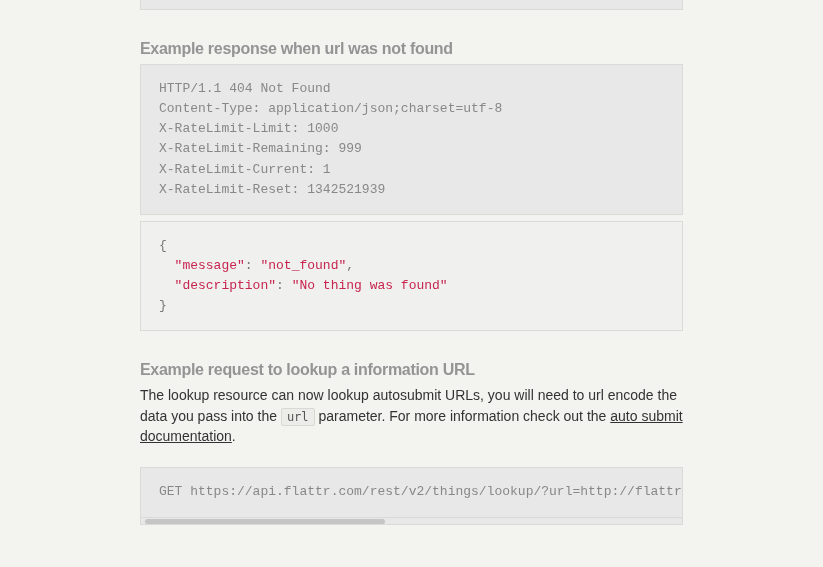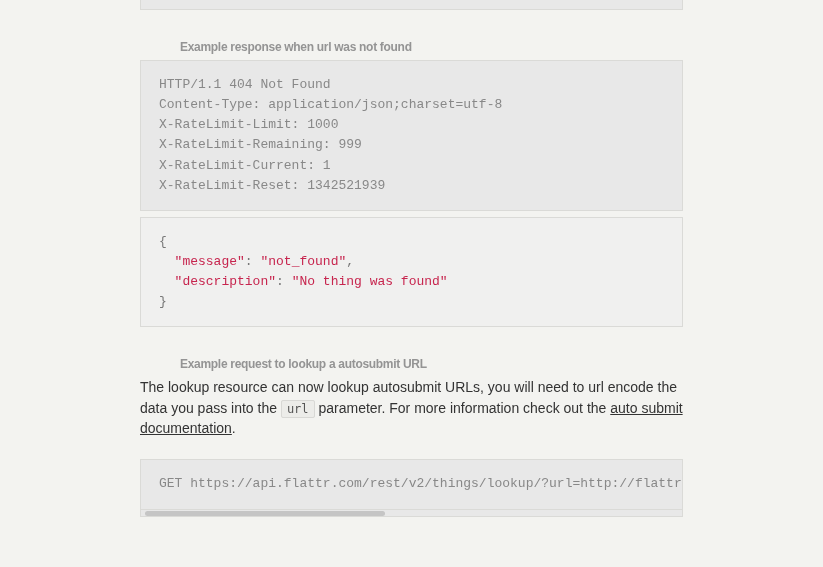--- a/index.html
+++ b/index.html
@@ -5,27 +5,26 @@
   * { box-sizing: border-box; margin: 0; padding: 0; }
   body {
     font-family: "Helvetica Neue", Helvetica, Arial, sans-serif;
     background: #f3f3f0;
     padding: 0 140px 0 140px;
     font-size: 14px;
     color: #333;
   }
   .content { max-width: 600px; }
   .section-heading {
-    font-size: 12px;
+    font-size: 16px;
     font-weight: bold;
     color: #949494;
     margin-top: 30px;
     margin-bottom: 6px;
     letter-spacing: -0.3px;
-    margin-left: 40px;
   }
   .truncated-block {
     background: #e8e8e8;
     border: 1px solid #dadad7;
     height: 10px;
     border-top: none;
     margin-bottom: 0;
   }
   .code-block {
     background: #e8e8e8;
@@ -100,21 +99,21 @@
 X-RateLimit-Limit: 1000
 X-RateLimit-Remaining: 999
 X-RateLimit-Current: 1
 X-RateLimit-Reset: 1342521939</pre>
 
   <pre class="code-block light"><span class="punct">{</span>
   <span class="key">"message"</span><span class="punct">: </span><span class="key">"not_found"</span><span class="punct">,</span>
   <span class="key">"description"</span><span class="punct">: </span><span class="key">"No thing was found"</span>
 <span class="punct">}</span></pre>
 
-  <h3 class="section-heading">Example request to lookup a autosubmit URL</h3>
+  <h3 class="section-heading">Example request to lookup a information URL</h3>
 
   <p class="para"><span>The lookup resource can now lookup autosubmit URLs, you will need to url encode the data you pass into the </span><code class="inline-code">url</code><span> parameter. For more information check out the </span><a class="link">auto submit documentation</a><span>.</span></p>
 
   <pre class="code-block" style="white-space:pre; overflow:hidden;">GET https://api.flattr.com/rest/v2/things/lookup/?url=http://flattr.com/submit/auto?user_id=flattr&amp;url=http://developers.flattr.net</pre>
   <div class="scroll-track">
     <div class="scroll-thumb"></div>
   </div>
 
 
 </div>

